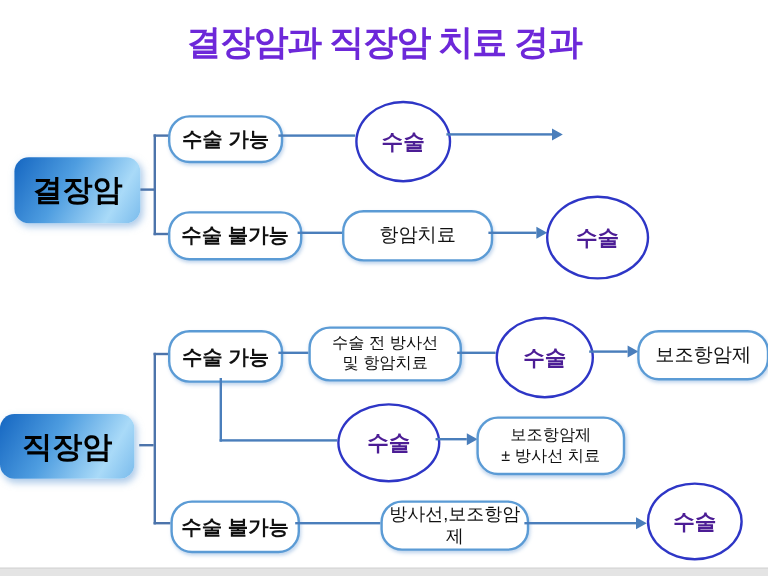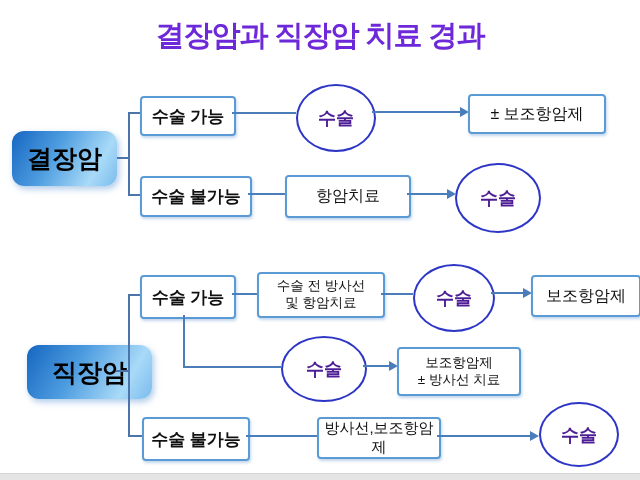--- a/index.html
+++ b/index.html
@@ -7,21 +7,21 @@
          font-family:"Liberation Sans","DejaVu Sans",sans-serif;}
   .title{position:absolute;left:0;top:16px;width:640px;text-align:center;
          font-size:29px;font-weight:800;color:#6d28d9;letter-spacing:-1px;}
   
   .cat{position:absolute;display:flex;align-items:center;justify-content:center;
        border-radius:12px;font-size:25px;font-weight:800;color:#000;
        background:linear-gradient(120deg,#1566c1 0%,#4e9de0 40%,#a9daf8 78%,#7abbec 100%);
        box-shadow:2px 3px 6px rgba(110,160,215,.55);}
   
   .node{position:absolute;display:flex;align-items:center;justify-content:center;
-        background:#fff;border:2px solid #5b9bd5;border-radius:4px;color:#111;
+        background:#fff;border:2px solid #5b9bd5;border-radius:18px;color:#111;
         box-shadow:1px 2px 3px rgba(120,165,215,.45);text-align:center;}
   .bold{font-weight:700;font-size:17px;}
   .reg{font-weight:400;font-size:16px;}
   .small{font-weight:400;font-size:13.5px;line-height:1.25;white-space:pre-line;}
   
   .circle{position:absolute;display:flex;align-items:center;justify-content:center;
           background:#fff;border:2.5px solid #2e36c6;border-radius:50%;
           color:#4c1d95;font-weight:700;font-size:18px;}
   
   .hline{position:absolute;height:2px;background:#4a7ebb;}
@@ -45,29 +45,28 @@
 
   <div class="hline bracket" style="left:117px;top:157px;width:12px;"></div>
   <div class="vline bracket" style="left:128px;top:112px;height:84px;"></div>
   <div class="hline bracket" style="left:128px;top:112px;width:13px;"></div>
   <div class="hline bracket" style="left:128px;top:194px;width:13px;"></div>
 
   <div class="node bold" style="left:140px;top:96px;width:92px;height:36px;">수술 가능</div>
   <div class="hline" style="left:232px;top:112px;width:64px;"></div>
   <div class="circle" style="left:296px;top:84px;width:76px;height:64px;">수술</div>
   <div class="arrow" style="left:372px;top:111px;width:88px;"></div>
-  <div class="node reg" style="left:468px;top:94px;width:134px;height:36px;">± 보조항암제</div>
 
   <div class="node bold" style="left:140px;top:176px;width:108px;height:37px;">수술 불가능</div>
   <div class="hline" style="left:248px;top:193px;width:37px;"></div>
   <div class="node reg" style="left:285px;top:175px;width:122px;height:39px;">항암치료</div>
   <div class="arrow" style="left:407px;top:193px;width:40px;"></div>
   <div class="circle" style="left:455px;top:163px;width:82px;height:66px;">수술</div>
 
-  <div class="cat" style="left:27px;top:345px;width:125px;height:54px;">직장암</div>
+  <div class="cat" style="left:0;top:345px;width:112px;height:54px;">직장암</div>
 
   <div class="hline bracket" style="left:116px;top:370px;width:12px;"></div>
   <div class="vline bracket" style="left:128px;top:294px;height:143px;"></div>
   <div class="hline bracket" style="left:128px;top:294px;width:12px;"></div>
   <div class="hline bracket" style="left:128px;top:435px;width:14px;"></div>
 
   <div class="node bold" style="left:140px;top:275px;width:92px;height:40px;">수술 가능</div>
   <div class="hline" style="left:232px;top:293px;width:25px;"></div>
   <div class="node small" style="left:257px;top:272px;width:124px;height:42px;">수술 전 방사선
 및 항암치료</div>

